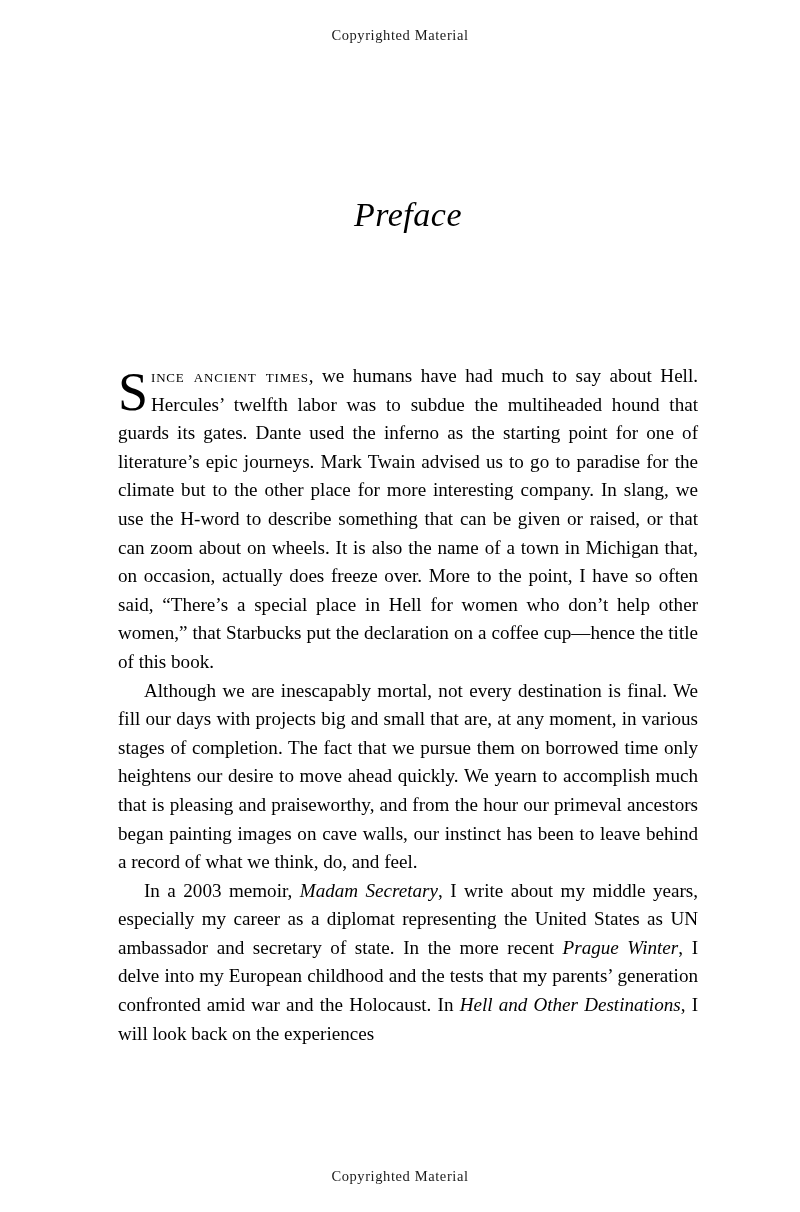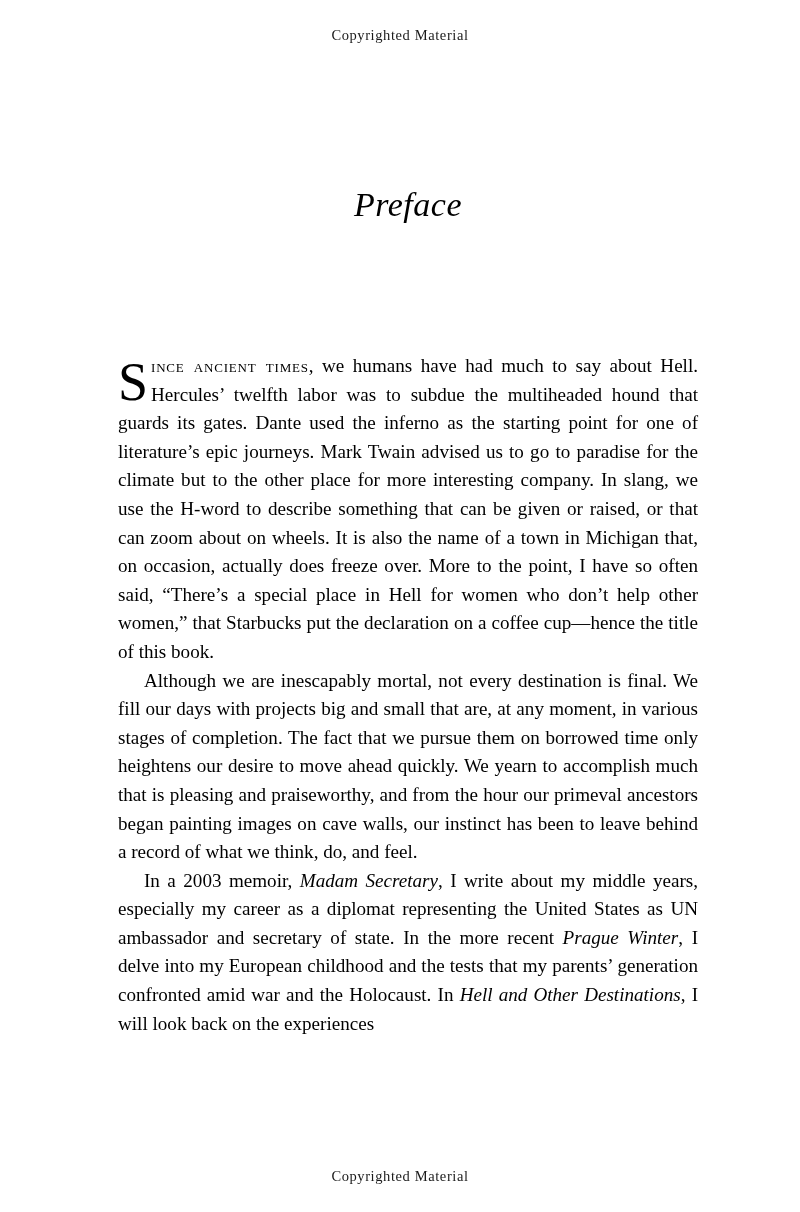--- a/index.html
+++ b/index.html
@@ -24,21 +24,21 @@
     font-size: 14.5px;
     letter-spacing: 0.6px;
     color: #1a1a1a;
   }
   .watermark.top { top: 27px; }
   .watermark.bottom { top: 1168px; }
 
   .page {
     position: absolute;
     left: 118px;
-    top: 0;
+    top: 10px;
     width: 580px;
     height: 912px;
   }
 
   .chapter-title {
     position: absolute;
     top: 186px;
     left: 0;
     width: 580px;
     text-align: center;

